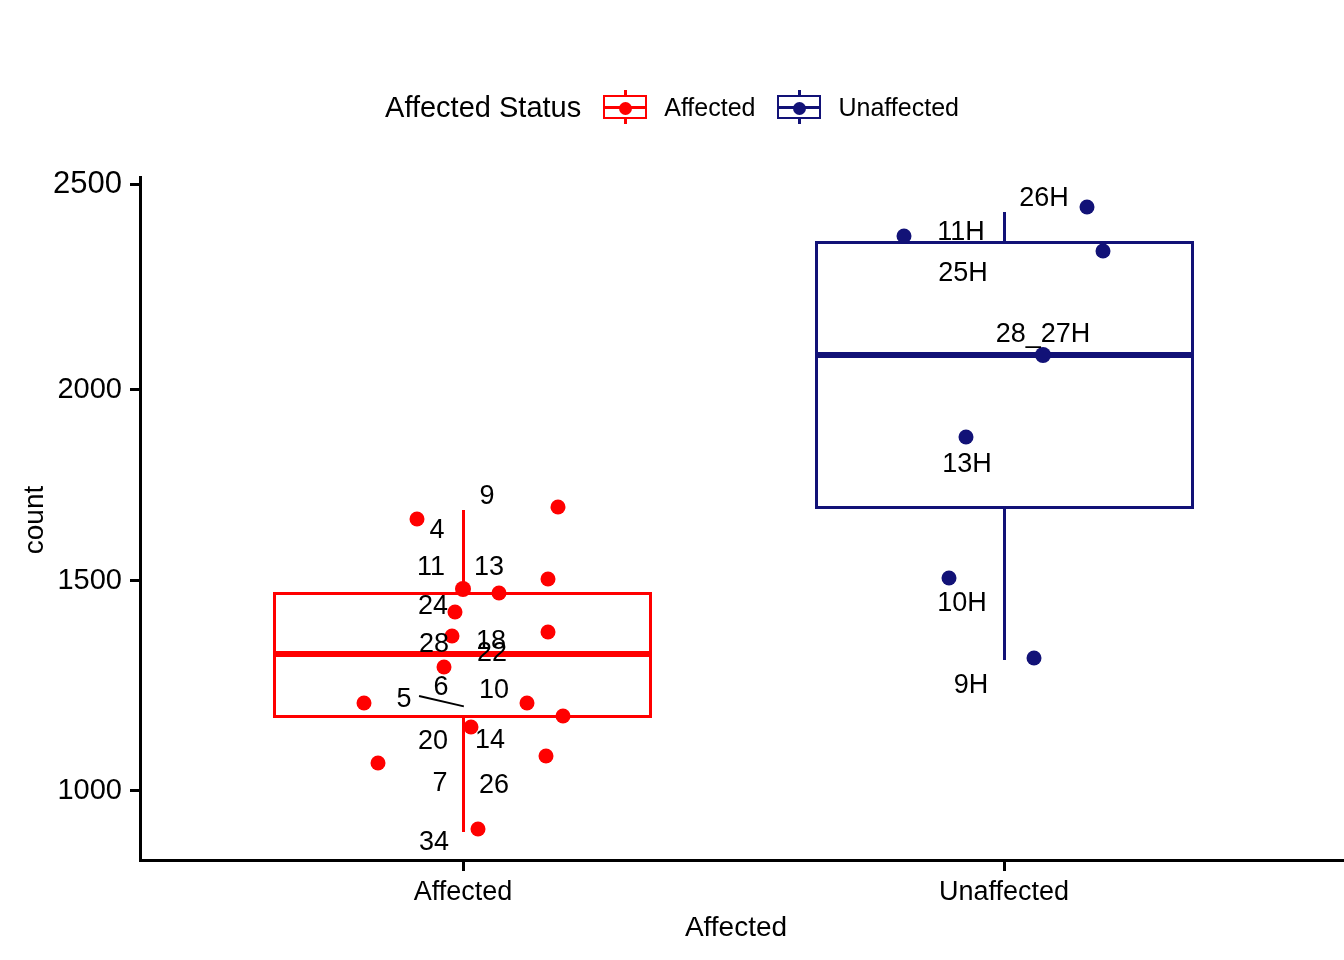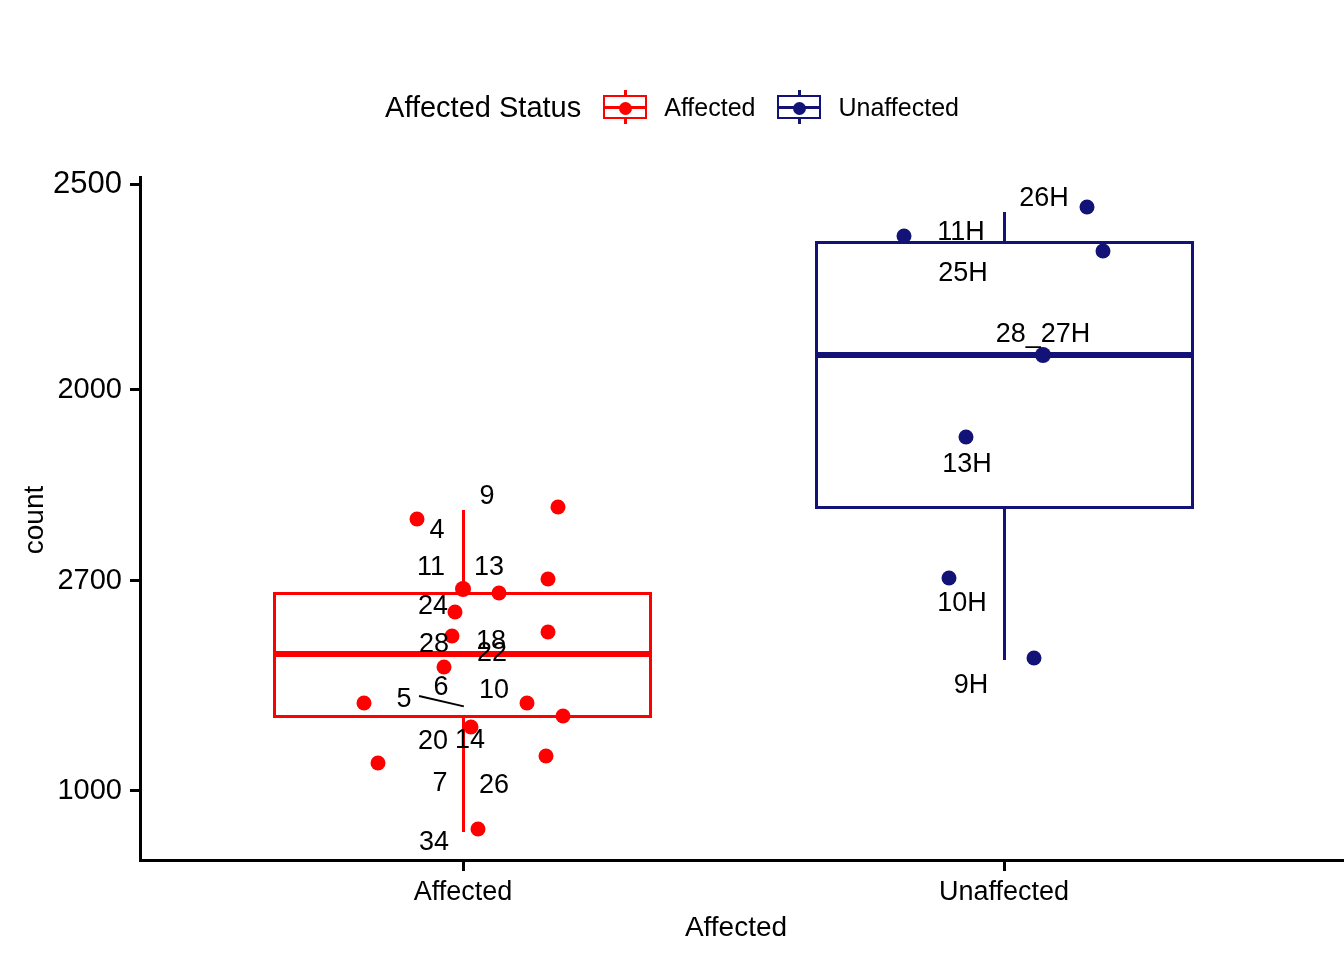--- a/index.html
+++ b/index.html
@@ -80,21 +80,21 @@
 
   <div class="axis-v"></div>
   <div class="axis-h"></div>
 
   <div class="tickmark" style="left:130px;top:789px;width:10px;height:2.5px;"></div>
   <div class="tickmark" style="left:130px;top:579px;width:10px;height:2.5px;"></div>
   <div class="tickmark" style="left:130px;top:388px;width:10px;height:2.5px;"></div>
   <div class="tickmark" style="left:130px;top:183px;width:10px;height:2.5px;"></div>
 
   <div style="position:absolute;left:122px;top:789px;transform:translate(-100%,-50%);font-size:29px;">1000</div>
-  <div style="position:absolute;left:122px;top:579px;transform:translate(-100%,-50%);font-size:29px;">2700</div>
+  <div style="position:absolute;left:122px;top:579px;transform:translate(-100%,-50%);font-size:29px;">1500</div>
   <div style="position:absolute;left:122px;top:388px;transform:translate(-100%,-50%);font-size:29px;">2000</div>
   <div style="position:absolute;left:122px;top:183px;transform:translate(-100%,-50%);font-size:31px;">2500</div>
 
   <div class="ylab" style="left:34px;top:520px;">count</div>
 
   <div class="tickmark" style="left:462px;top:861px;width:2.5px;height:10px;"></div>
   <div class="tickmark" style="left:1003px;top:861px;width:2.5px;height:10px;"></div>
   <div class="xtick-lbl" style="left:463px;top:876px;">Affected</div>
   <div class="xtick-lbl" style="left:1004px;top:876px;">Unaffected</div>
   <div class="xaxis-title" style="left:736px;top:911px;">Affected</div>
@@ -126,21 +126,21 @@
   <div class="plabel" style="left:431px;top:566px;">11</div>
   <div class="plabel" style="left:489px;top:566px;">13</div>
   <div class="plabel" style="left:433px;top:605px;">24</div>
   <div class="plabel" style="left:491px;top:608px;margin-top:32px;">18</div>
   <div class="plabel" style="left:434px;top:643px;">28</div>
   <div class="plabel" style="left:492px;top:652px;">22</div>
   <div class="plabel" style="left:404px;top:698px;">5</div>
   <div class="plabel" style="left:441px;top:686px;">6</div>
   <div class="plabel" style="left:494px;top:689px;">10</div>
   <div class="plabel" style="left:433px;top:740px;">20</div>
-  <div class="plabel" style="left:470px;top:739px;">14</div>
+  <div class="plabel" style="left:490px;top:739px;">14</div>
   <div class="plabel" style="left:440px;top:782px;">7</div>
   <div class="plabel" style="left:494px;top:784px;">26</div>
   <div class="plabel" style="left:434px;top:841px;">34</div>
 
   <div class="leader" style="left:419px;top:695px;width:46px;transform:rotate(13deg);"></div>
 
   <div class="whisk navy" style="left:1003px;top:212px;height:32px;"></div>
   <div class="whisk navy" style="left:1003px;top:506px;height:154px;"></div>
   <div class="bx navy" style="left:815px;top:241px;width:379px;height:268px;"></div>
   <div class="median navy" style="left:815px;top:352px;width:379px;"></div>

